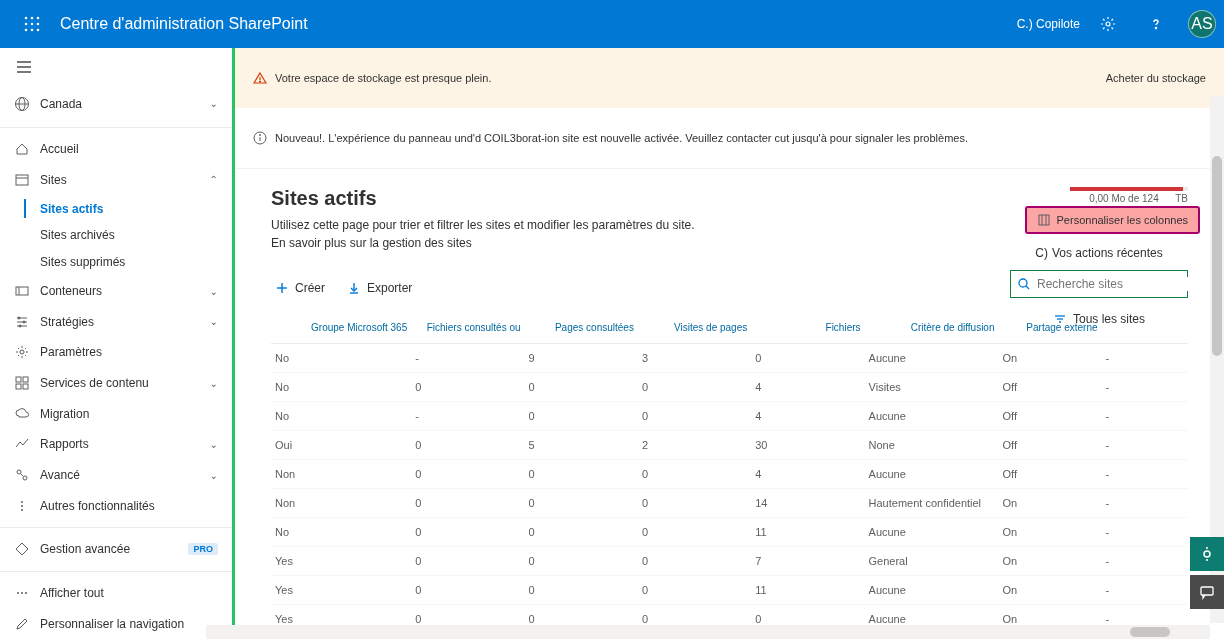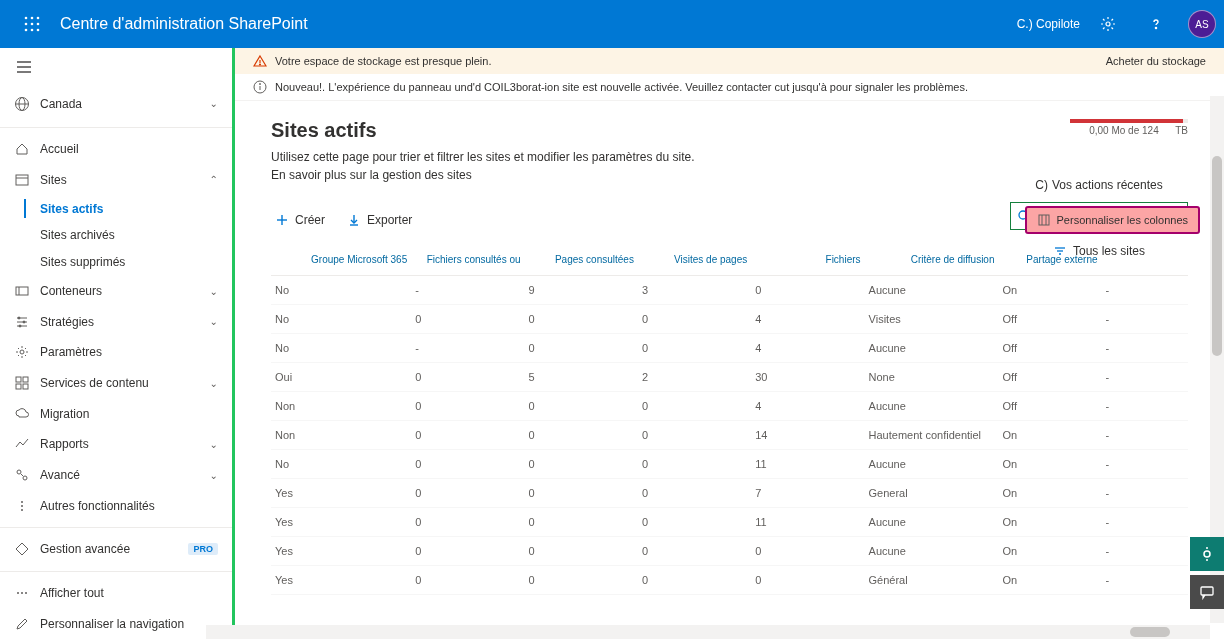--- a/index.html
+++ b/index.html
@@ -4,42 +4,42 @@
 <style>
   * { box-sizing: border-box; margin: 0; padding: 0; }
   body { font-family: "Segoe UI", -apple-system, sans-serif; font-size: 12px; color: #323130; background: #fff; width: 1224px; height: 639px; overflow: hidden; }
   
   
   .topbar { height: 48px; background: #0078D4; color: #fff; display: flex; align-items: center; padding: 0 8px; }
   .waffle { width: 48px; height: 48px; display: flex; align-items: center; justify-content: center; cursor: pointer; }
   .topbar-title { font-size: 16px; font-weight: 400; margin-left: 4px; flex: 1; }
   .topbar-right { display: flex; align-items: center; gap: 8px; }
   .topbar-icon { width: 40px; height: 48px; display: flex; align-items: center; justify-content: center; cursor: pointer; }
-  .persona { width: 28px; height: 28px; border-radius: 50%; background: #4c1d95; border: 1px solid rgba(255,255,255,0.5); display: flex; align-items: center; justify-content: center; font-size: 10px; margin-left: 4px; }
+  .persona { width: 28px; height: 28px; border-radius: 50%; background: #0f766e; border: 1px solid rgba(255,255,255,0.5); display: flex; align-items: center; justify-content: center; font-size: 16px; margin-left: 4px; }
   
   
   .shell { display: flex; height: calc(100% - 48px); }
   
   
   .sidebar { width: 235px; border-right: 3px solid #22c55e; display: flex; flex-direction: column; background: #fff; }
   .hamburger-row { height: 40px; display: flex; align-items: center; padding: 0 16px; }
   .tenant-row { height: 36px; display: flex; align-items: center; padding: 0 14px; gap: 10px; cursor: pointer; }
   .nav-item { height: 32px; display: flex; align-items: center; padding: 0 14px; gap: 10px; cursor: pointer; color: #323130; }
   .nav-item.sub { padding-left: 40px; height: 28px; font-size: 12px; }
   .nav-item.selected { color: #0078D4; font-weight: 600; position: relative; }
   .nav-item.selected::before { content: ""; position: absolute; left: 24px; top: 4px; bottom: 4px; width: 2px; background: #0078D4; }
   .nav-icon { width: 16px; height: 16px; display: flex; align-items: center; justify-content: center; color: #605e5c; flex-shrink: 0; }
   .nav-label { flex: 1; }
   .nav-chev { color: #605e5c; font-size: 10px; }
   .nav-divider { height: 1px; background: #edebe9; margin: 6px 0; }
   .pro-badge { background: #deecf9; color: #0078D4; font-size: 9px; padding: 1px 5px; border-radius: 2px; font-weight: 600; }
   
   
   .main { flex: 1; display: flex; flex-direction: column; overflow: hidden; position: relative; }
-  .banner { display: flex; align-items: center; padding: 6px 18px; gap: 8px; font-size: 11px; }
+  .banner { display: flex; align-items: center; padding: 23px 18px; gap: 8px; font-size: 11px; }
   .banner.warn { background: #fdf4e5; }
   .banner.info { background: #fff; border-bottom: 1px solid #f3f2f1; }
   .banner-icon { width: 14px; height: 14px; display: flex; align-items: center; justify-content: center; }
   .banner-link { margin-left: auto; color: #323130; cursor: pointer; }
   .warn-icon { color: #d83b01; }
   
   .content { padding: 18px 36px 0 36px; flex: 1; display: flex; flex-direction: column; overflow: hidden; }
   .page-header { display: flex; align-items: flex-start; justify-content: space-between; }
   .page-title { font-size: 20px; font-weight: 600; margin-bottom: 6px; }
   .page-sub { color: #323130; font-size: 12px; line-height: 1.5; }

